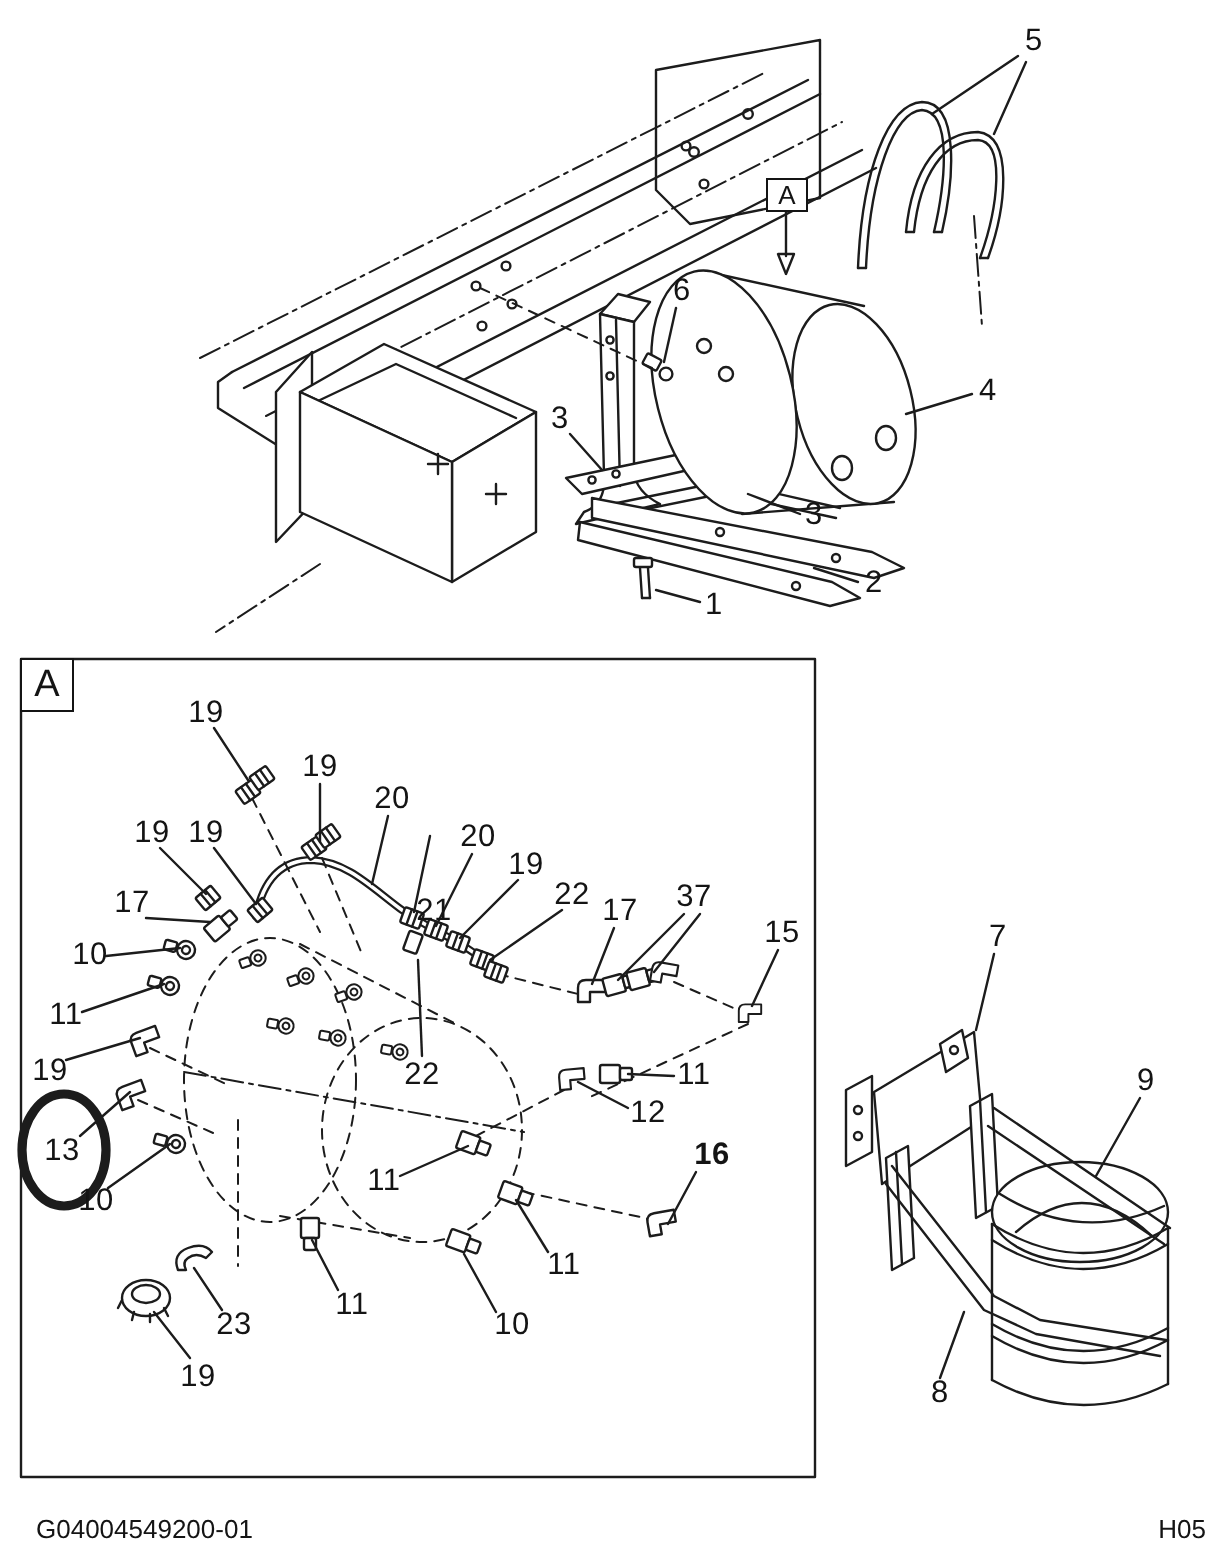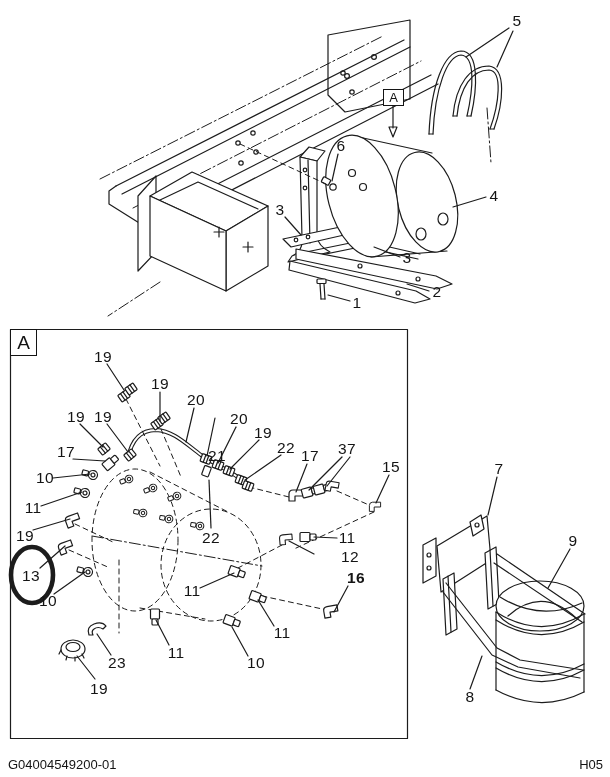--- a/index.html
+++ b/index.html
@@ -14,21 +14,21 @@
   #art .ld{stroke-width:1.3;}
   #art .tube-o{stroke-width:4;}
   #art .tube-i{stroke:#ffffff;stroke-width:1.8;}
   #art .hl{stroke-width:4.6;}
   .callout{position:absolute;transform:translate(-50%,-50%);font-size:15.5px;
            letter-spacing:.3px;white-space:nowrap;}
   .marker{position:absolute;border:1.6px solid #141414;background:#fff;
           text-align:center;font-weight:400;}
   #marker-a-main{left:383px;top:89px;width:19px;height:15px;line-height:15px;font-size:13px;}
   #marker-a-detail{left:10px;top:329px;width:25px;height:25px;line-height:25px;font-size:19px;}
-  .footer-text{position:absolute;top:757px;font-size:13px;}
+  .footer-text{position:absolute;top:757px;font-size:13px;margin-left:10px;}
   #footer-left{left:8px;}
   #footer-right{right:7px;}
 </style>
 </head>
 <body>
 
 <div id="page">
 
 <svg id="art" width="610" height="777" viewBox="0 0 610 777">
   <defs>
@@ -345,21 +345,21 @@
       <div class="callout" style="left: 31px; top: 576px;">13</div>
       <div class="callout" style="left: 48px; top: 601px;">10</div>
       <div class="callout" style="left: 117px; top: 663px;">23</div>
       <div class="callout" style="left: 99px; top: 689px;">19</div>
       <div class="callout" style="left: 176px; top: 653px;">11</div>
       <div class="callout" style="left: 211px; top: 538px;">22</div>
       <div class="callout" style="left: 192px; top: 591px;">11</div>
       <div class="callout" style="left: 256px; top: 663px;">10</div>
       <div class="callout" style="left: 282px; top: 633px;">11</div>
       <div class="callout" style="left: 356px; top: 578px; font-weight: bold;">16</div>
-      <div class="callout" style="left: 324px; top: 557px; margin-left: 26px;">12</div>
+      <div class="callout" style="left: 324px; top: 557px;">12</div>
       <div class="callout" style="left: 347px; top: 538px;">11</div>
       <div class="callout" style="left: 499px; top: 469px;">7</div>
       <div class="callout" style="left: 470px; top: 697px;">8</div>
       <div class="callout" style="left: 573px; top: 541px;">9</div>
     </div>
 
 <div class="footer-text" id="footer-left">G04004549200-01</div>
 <div class="footer-text" id="footer-right">H05</div>
 
 </div>

